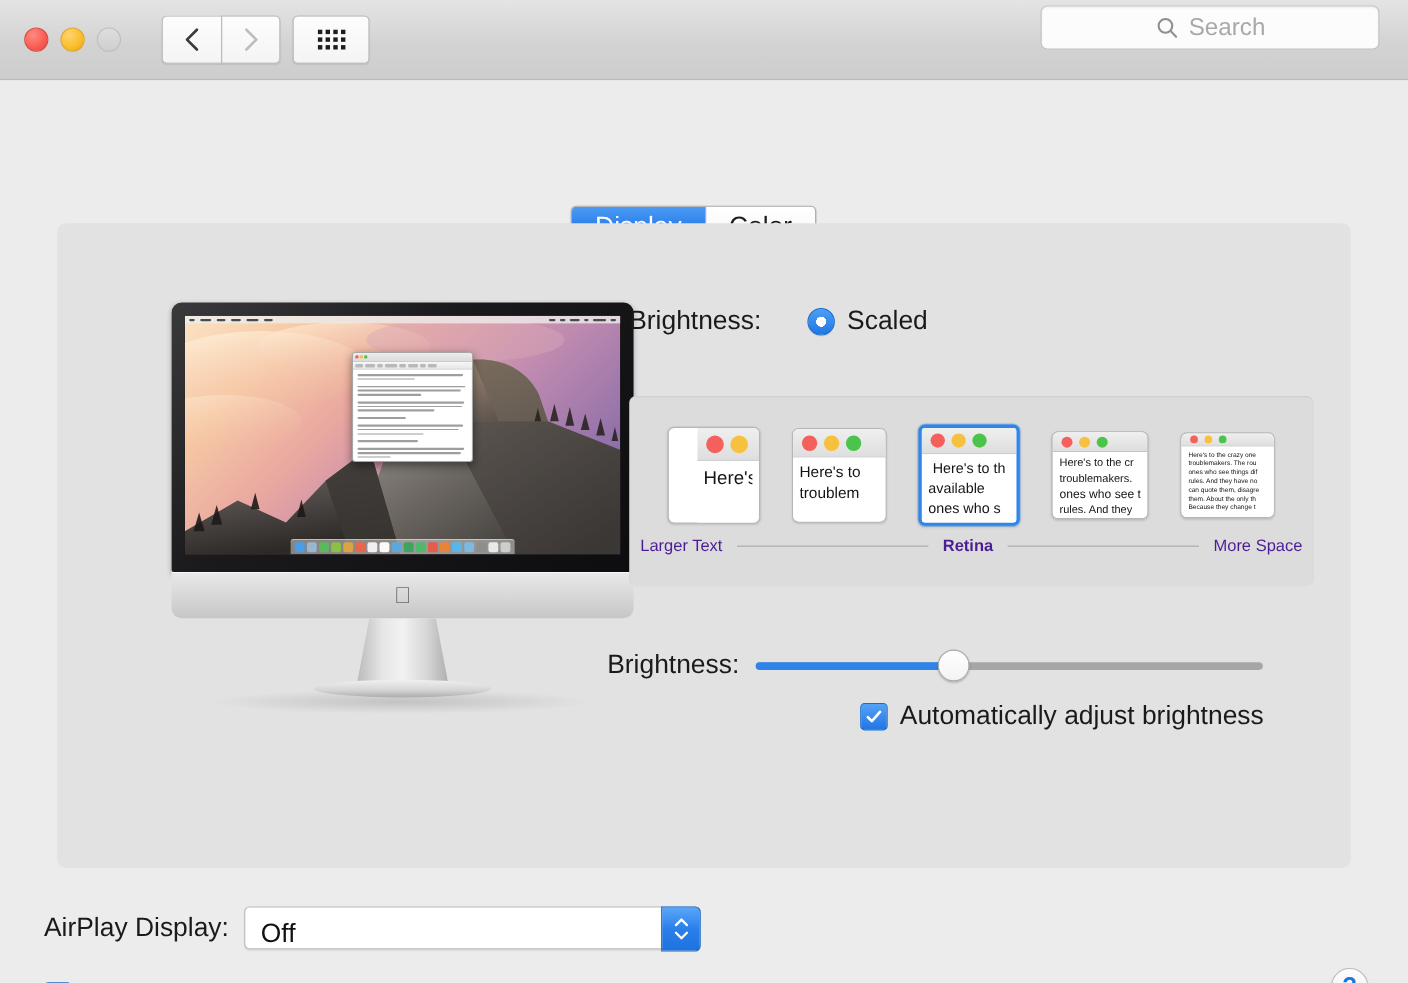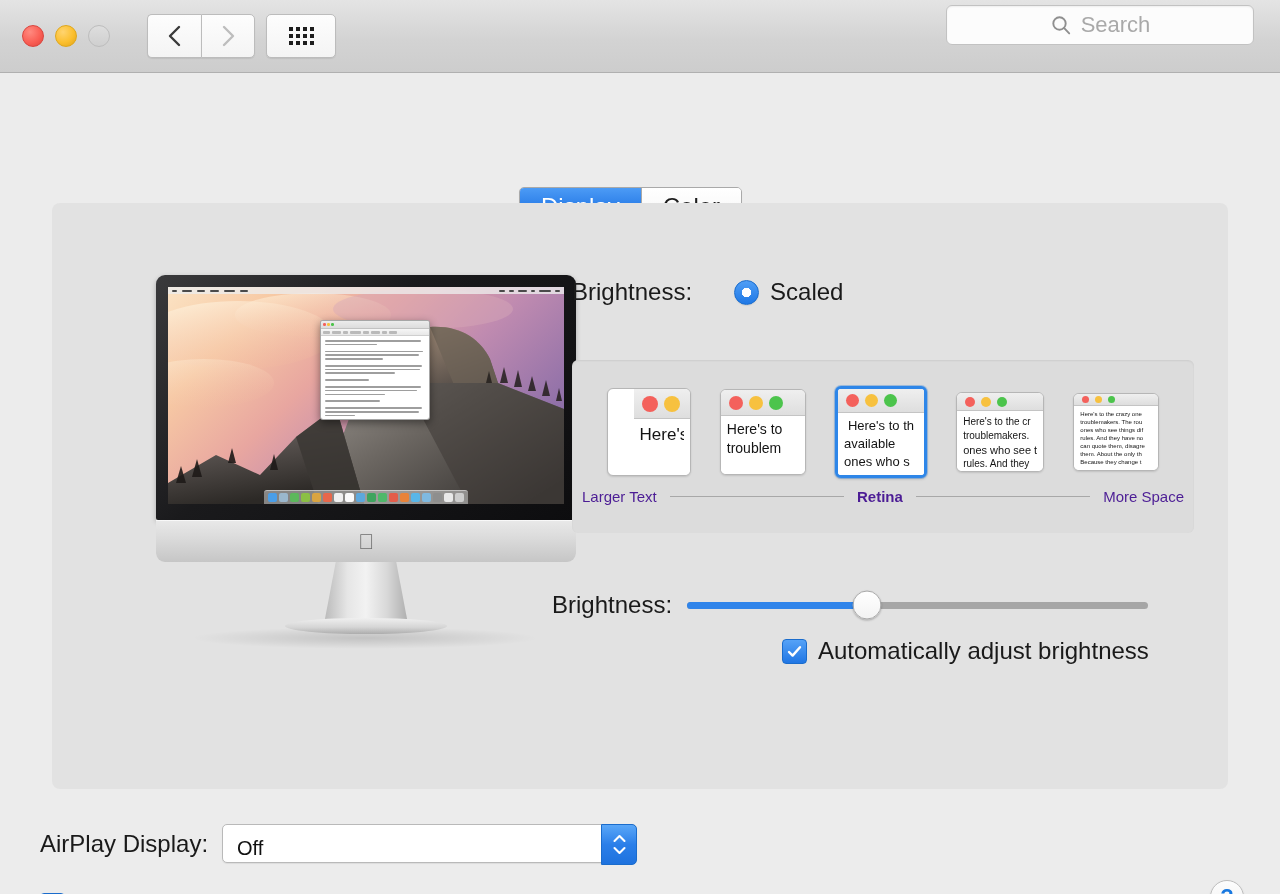--- a/index.html
+++ b/index.html
@@ -355,21 +355,21 @@
   .popup {
     position: relative;
     width: 415px; height: 39px;
     background: #ffffff;
     border: 1px solid #b9b9b9;
     border-radius: 5px;
     display: flex; align-items: center;
     padding-left: 14px;
     box-shadow: 0 1px 1px rgba(0,0,0,0.07);
   }
-  .popup-val { font-size: 20px; color: #111; margin-top: 10px; }
+  .popup-val { font-size: 24px; color: #111; margin-top: 10px; }
   .stepper {
     position: absolute; right: -1px; top: -1px;
     width: 36px; height: 41px;
     border-radius: 0 5px 5px 0;
     background: linear-gradient(to bottom,#5aa7f8 0%, #2b7fe9 50%, #1e72de 100%);
     border: 1px solid #1a6ccc;
     display: flex; flex-direction: column;
     align-items: center; justify-content: center;
     gap: 3px;
   }

